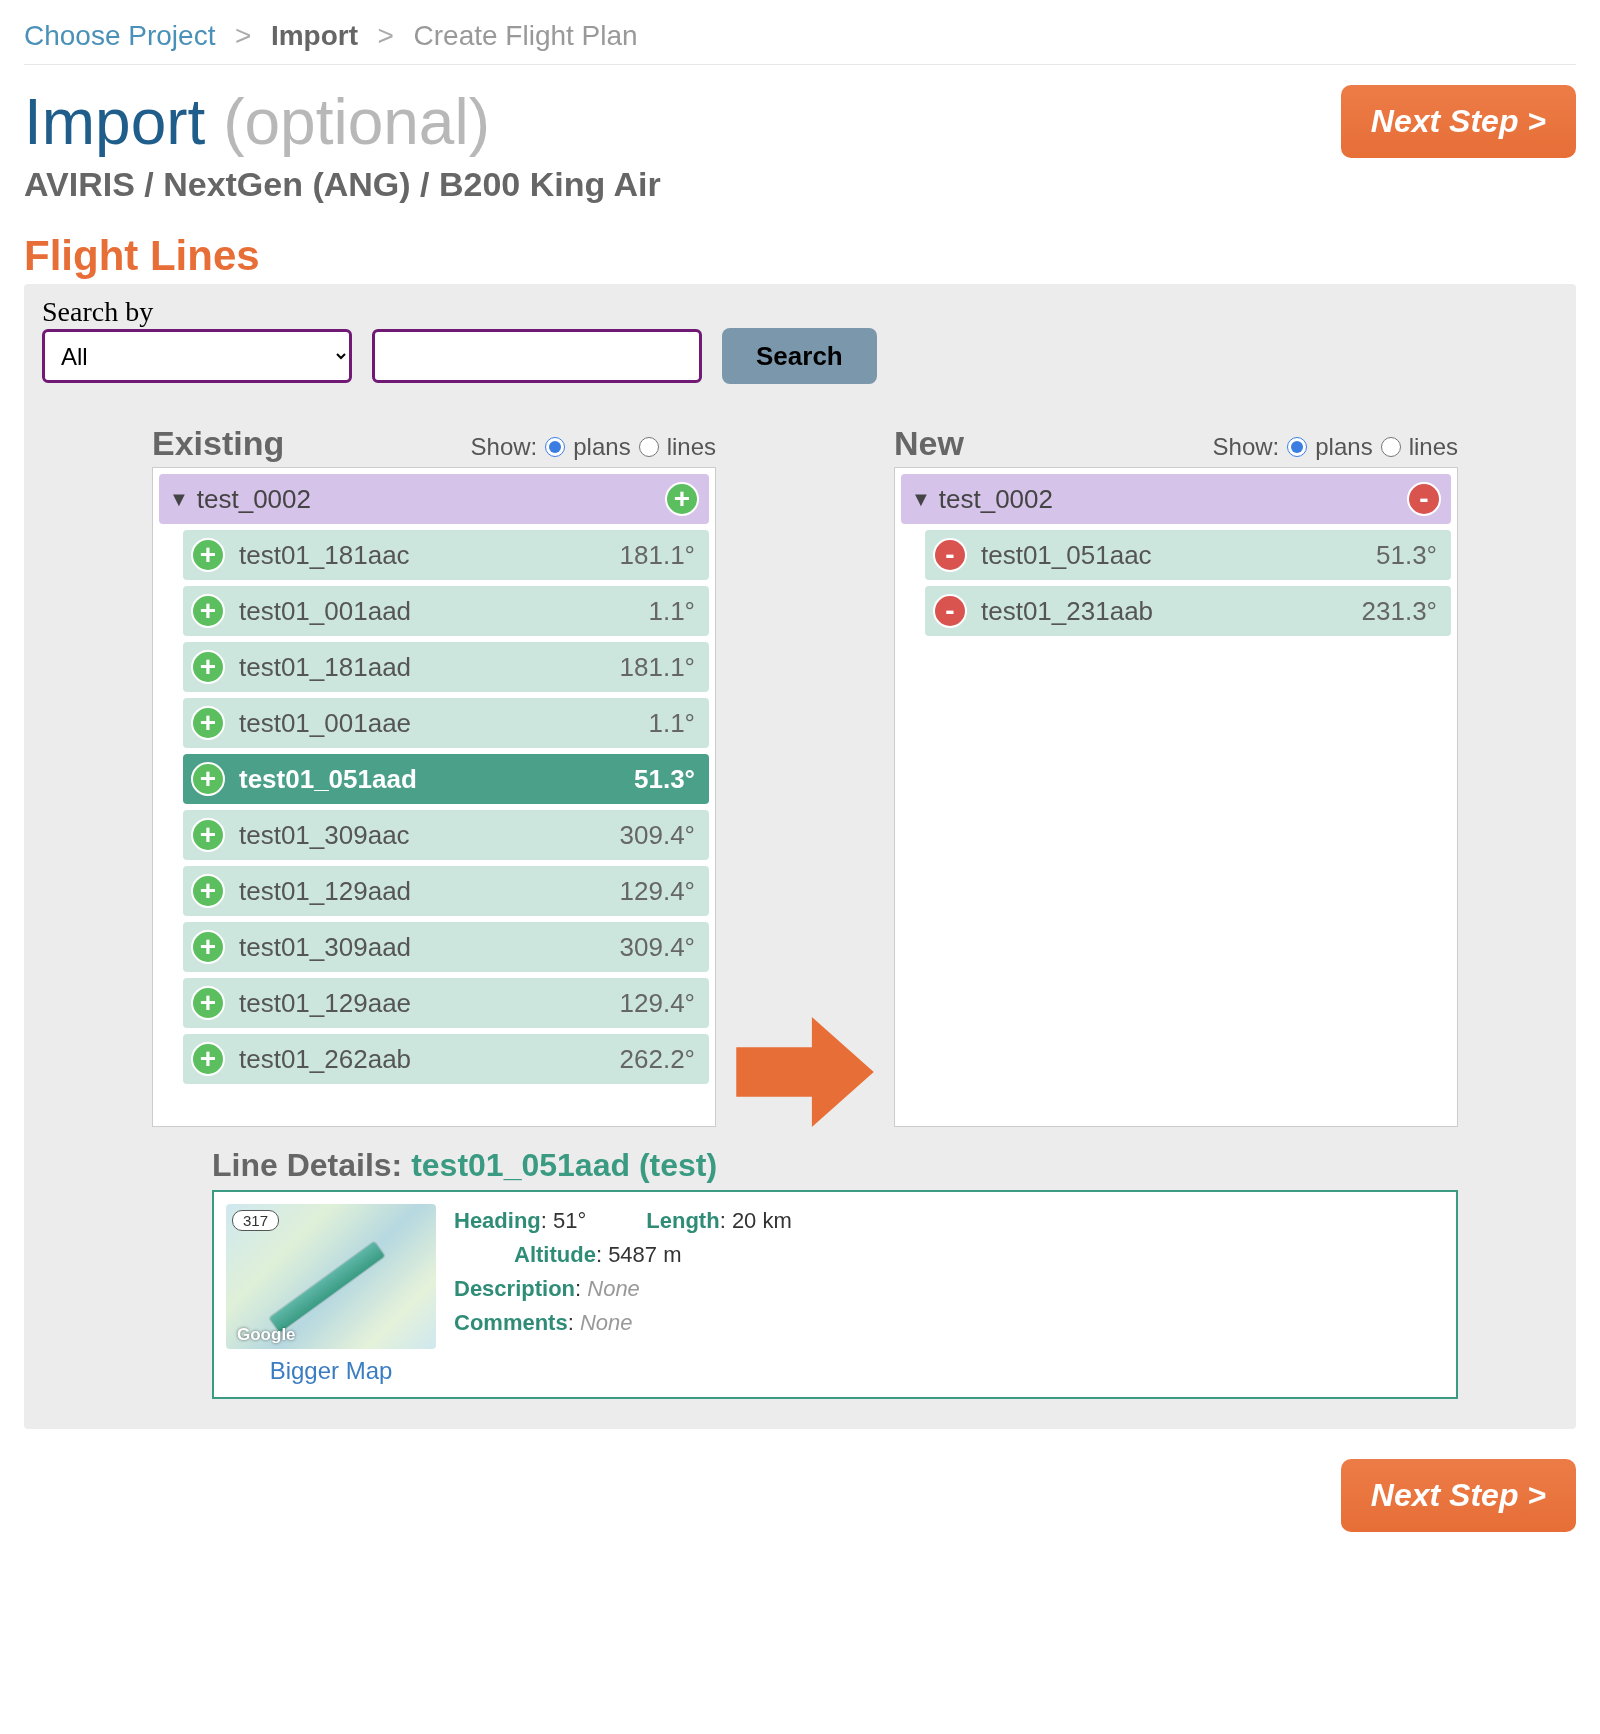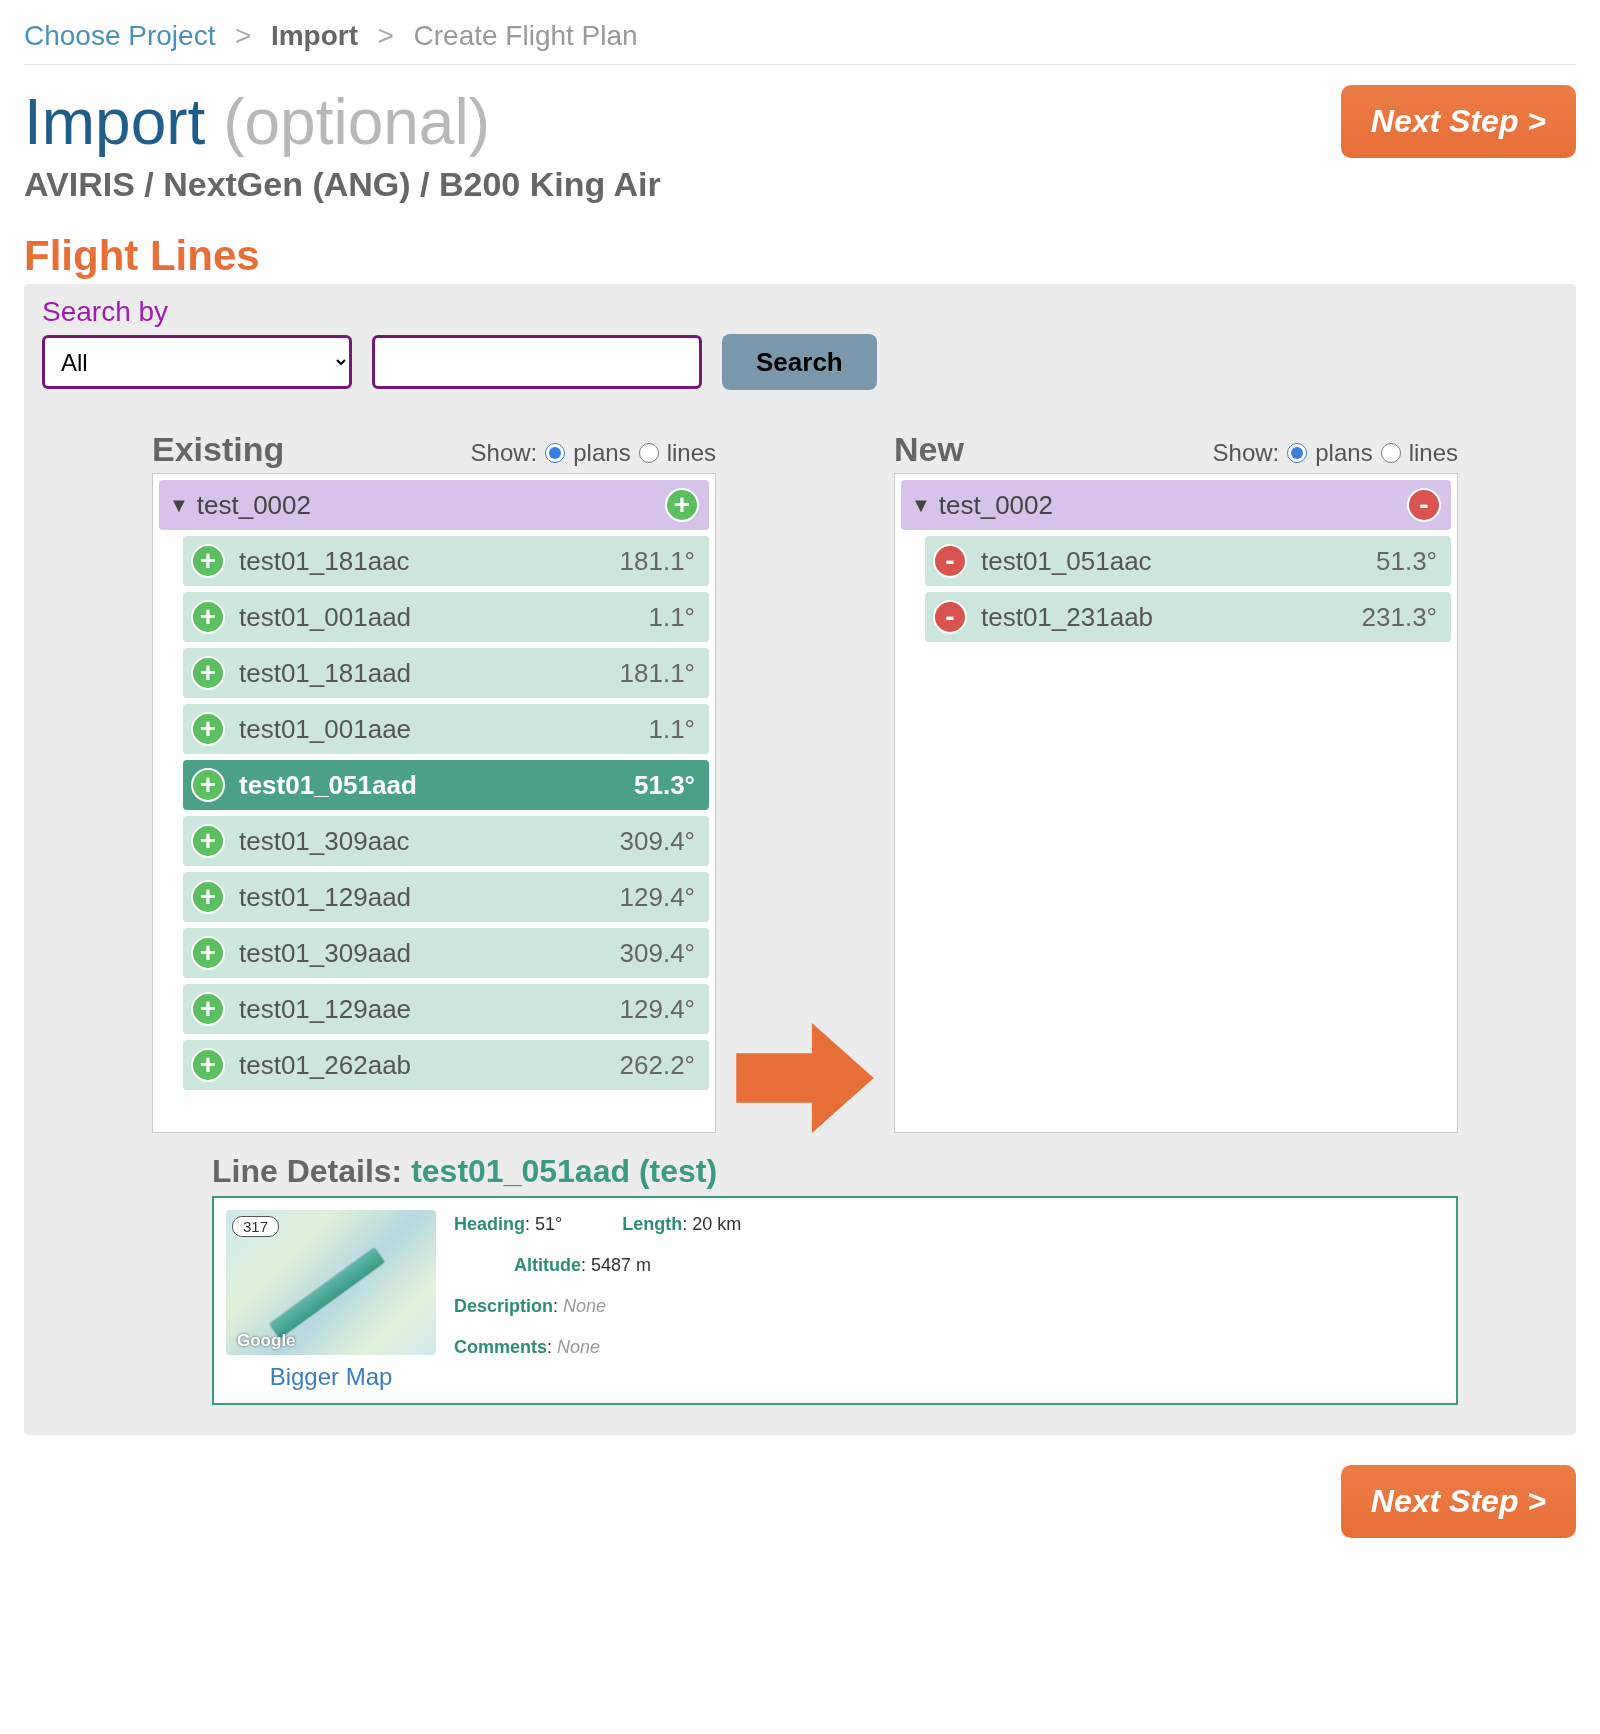--- a/index.html
+++ b/index.html
@@ -34,21 +34,21 @@
     border-radius: 10px;
     padding: 18px 30px;
     cursor: pointer;
     font-style: italic;
   }
 
   .section-heading { font-size: 42px; color: #e76e37; font-weight: 700; margin-top: 28px; }
 
   .panel { background: #ececec; border-radius: 4px; padding: 12px 18px 30px 18px; margin-top: 4px; }
 
-  .search-label { font-size: 28px; color: #a21caf; margin-bottom: 6px; }
+  .search-label { font-size: 28px; color: #000000; margin-bottom: 0; font-family: Liberation Serif, serif; }
   .search-row { display: flex; gap: 20px; align-items: center; }
   .select, .text-input {
     background: #fff; border: 3px solid #701a75; border-radius: 6px;
     height: 54px; font-size: 24px; padding: 0 12px;
   }
   .select { width: 310px; }
   .text-input { width: 330px; }
   .btn-search {
     background: #7b97ab; color: #000000; border: none; border-radius: 8px;
     font-size: 26px; font-weight: 600; height: 56px; padding: 0 34px; cursor: pointer;
@@ -118,21 +118,21 @@
   }
   .map-badge-317 {
     position: absolute; top: 6px; left: 6px; background: #fff; border: 1.5px solid #555;
     border-radius: 10px; padding: 1px 10px; font-size: 15px; color: #333; text-align: right;
   }
   .map-badge-google {
     position: absolute; bottom: 4px; left: 11px; color: #fff; font-size: 17px; font-weight: 600;
     text-shadow: 0 0 3px rgba(0,0,0,0.6);
   }
   .bigger-map { color: #3b7dc2; font-size: 24px; margin-top: 8px; display: inline-block; cursor: pointer;}
-  .details-fields { display: flex; flex-direction: column; gap: 20px; font-size: 18px; color: #333; padding-top: 4px;}
+  .details-fields { display: flex; flex-direction: column; gap: 8px; font-size: 22px; color: #333; padding-top: 4px;}
   .row-pair { display: flex; gap: 60px;}
   .field-label { color: #2f8d77; font-weight: 600; }
   .field-none { color: #999; font-style: italic; }
 
   .footer { display: flex; justify-content: flex-end; margin-top: 30px; }
 
   
   .list-box::-webkit-scrollbar { width: 20px; }
   .list-box::-webkit-scrollbar-track { background: #f3f3f3; }
   .list-box::-webkit-scrollbar-thumb { background: #bdbdbd; border-radius: 10px; }

